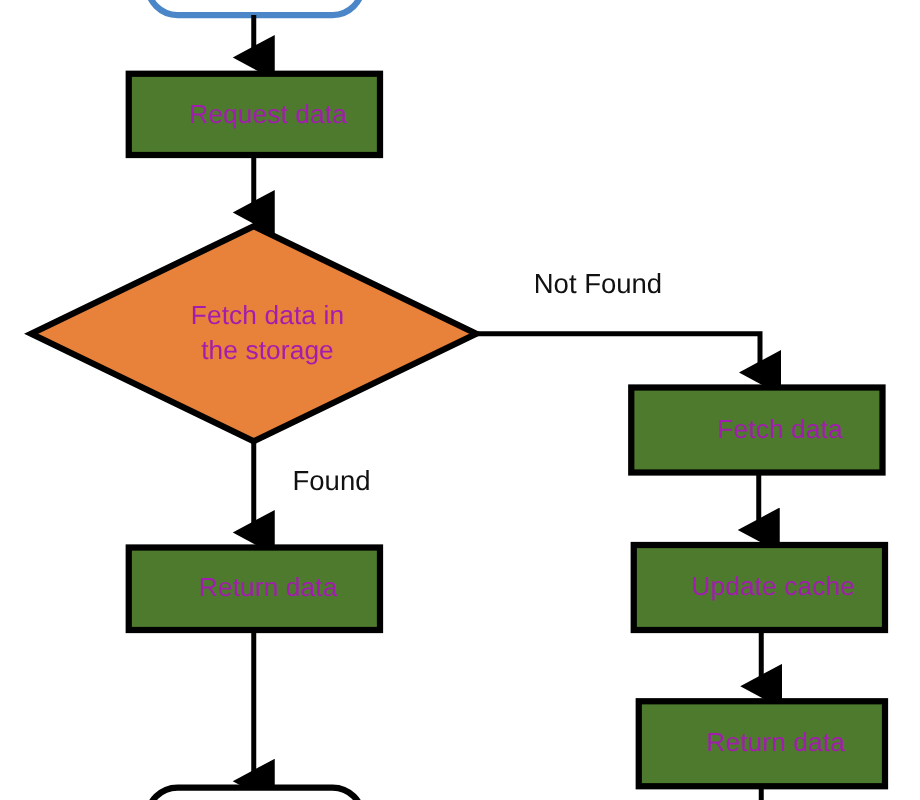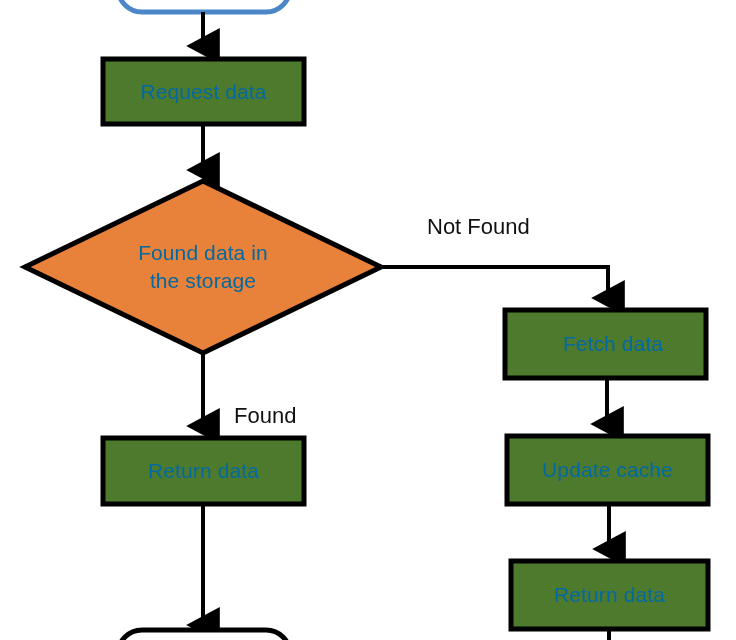--- a/index.html
+++ b/index.html
@@ -23,28 +23,29 @@
     left: 0;
     width: 736px;
     height: 640px;
   }
   .node-label {
     position: absolute;
     display: flex;
     align-items: center;
     justify-content: center;
     text-align: center;
-    color: #0369a1;
+    color: #a21caf;
     font-family: "Liberation Sans", sans-serif;
     font-size: 21px;
     line-height: 28px;
     font-weight: 400;
     pointer-events: none;
     white-space: pre-line;
     letter-spacing: 0.1px;
+    padding-left: 11px;
   }
   .edge-label {
     position: absolute;
     color: #111111;
     font-family: "Liberation Sans", sans-serif;
     font-size: 22px;
     line-height: 26px;
     font-weight: 400;
     white-space: nowrap;
   }
@@ -89,28 +90,28 @@
 
     <line x1="609" y1="506" x2="609" y2="549" stroke="#000000" stroke-width="4" marker-end="url(#arrowhead)"></line>
 
     <rect x="511" y="561" width="197" height="68" fill="#4E7A2E" stroke="#000000" stroke-width="5"></rect>
 
     <line x1="609" y1="629" x2="609" y2="640" stroke="#000000" stroke-width="4"></line>
   </svg>
 
   <div class="node-label" style="left:101px; top:57px; width:205px; height:69px;">Request data</div>
 
-  <div class="node-label" style="left:24px; top:180px; width:358px; height:174px;">Found data in
+  <div class="node-label" style="left:24px; top:180px; width:358px; height:174px;">Fetch data in
 the storage</div>
 
   <div class="node-label" style="left:101px; top:436px; width:205px; height:70px;">Return data</div>
 
   <div class="node-label" style="left:503px; top:308px; width:220px; height:72px;">Fetch data</div>
 
   <div class="node-label" style="left:505px; top:434px; width:205px; height:72px;">Update cache</div>
 
   <div class="node-label" style="left:509px; top:559px; width:201px; height:72px;">Return data</div>
 
   <div class="edge-label" style="left:427px; top:214px;text-align:center;">Not Found</div>
 
-  <div class="edge-label" style="left:234px; top:372px;margin-top:31px;">Found</div>
+  <div class="edge-label" style="left:234px; top:372px;">Found</div>
 
 </div>
 
 </body></html>

